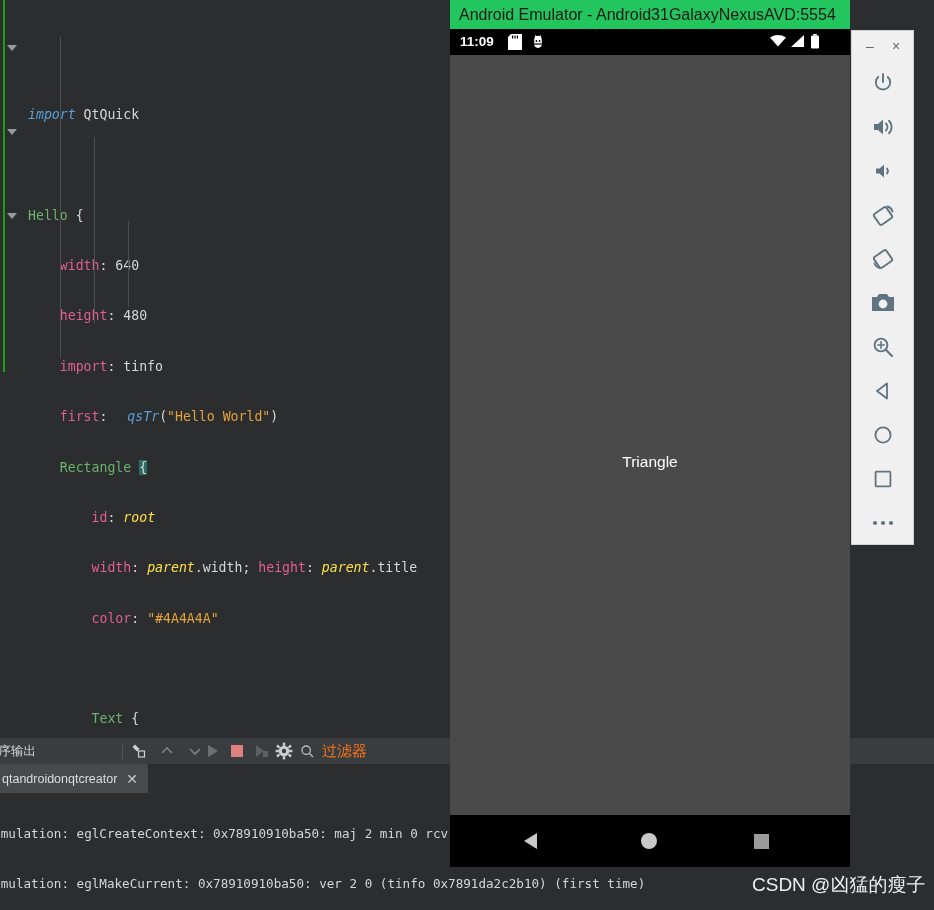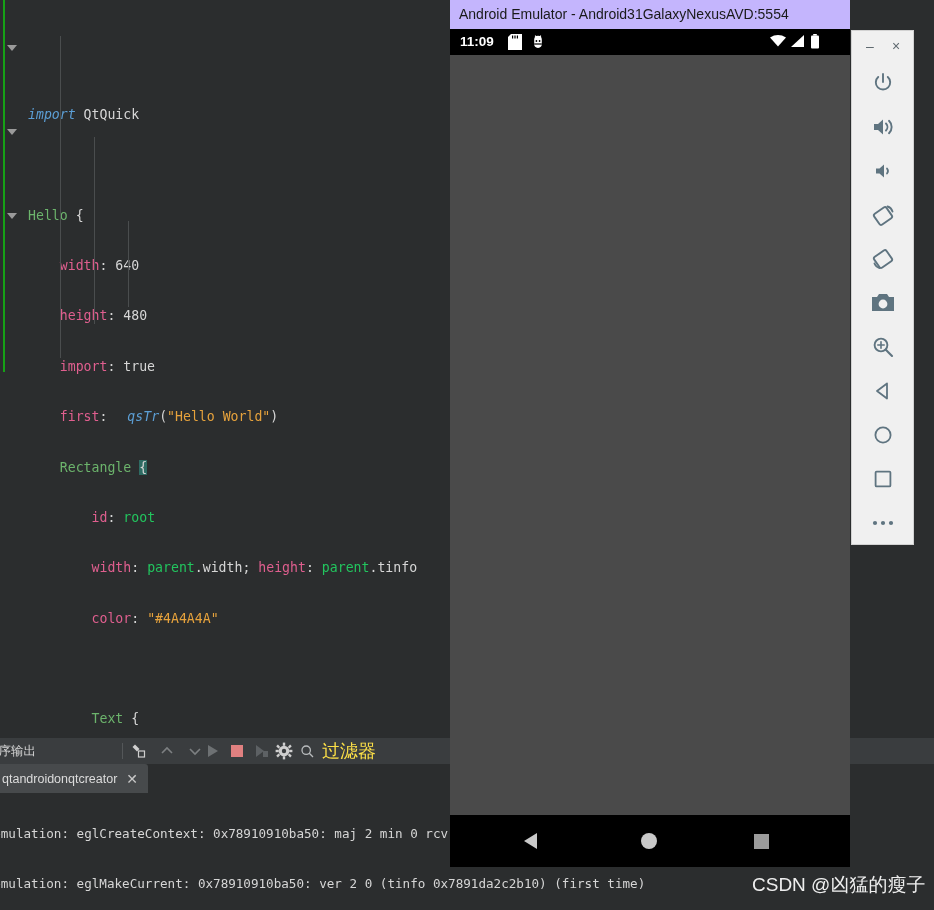--- a/index.html
+++ b/index.html
@@ -33,29 +33,29 @@
   }
   .ln{display:block;height:16.8px;padding-left:6px;}
   .ind{position:absolute;width:1px;background:#4a4d4e;}
   .kw-import{color:#5c9fd6;font-style:italic;}
   .type{color:#6cb46c;}
   .prop{color:#e05f8f;}
   .num{color:#d6d6d6;}
   .bool{color:#d6d6d6;}
   .func{color:#5c9fd6;font-style:italic;margin-left:12px;}
   .str{color:#e6a23c;}
-  .id-italic{color:#22c55e;}
+  .id-italic{color:#fde047;font-style:italic;}
   .plain{color:#d6d6d6;}
   .brace-hl{background:#2e6b63;color:#d6d6d6;}
 
   
   #emu-window{position:absolute;left:450px;top:0;width:400px;height:893px;}
   #emu-title{
-    height:29px;background:#c4b5fd;color:#1a1a1a;
-    font-size:14px;line-height:29px;padding-left:9px;
+    height:29px;background:#22c55e;color:#1a1a1a;
+    font-size:16px;line-height:29px;padding-left:9px;
     white-space:nowrap;overflow:hidden;
   }
   #emu-status{
     height:26px;background:#000000;position:relative;color:#fff;padding-left:44px;
   }
   #emu-clock{
     position:absolute;left:10px;top:0;line-height:26px;font-size:13.5px;font-weight:bold;
     font-family:"Liberation Sans",sans-serif;
   }
   .st-ic{position:absolute;top:5px;}
@@ -106,21 +106,21 @@
     position:absolute;left:-14px;top:0;line-height:26px;font-size:12.5px;color:#d6d6d6;
     font-family:"Liberation Sans",sans-serif;white-space:nowrap;
   }
   #out-sep{position:absolute;left:122px;top:5px;width:1px;height:16px;background:#545759;}
   .otb{position:absolute;top:4px;width:18px;height:18px;}
   #out-filter-wrap{
     position:absolute;left:296px;top:0;height:26px;width:180px;
   }
   #out-filter-icon{position:absolute;left:4px;top:6px;}
   #out-filter-text{
-    position:absolute;left:26px;top:0;line-height:26px;font-size:18px;color:#fde047;
+    position:absolute;left:26px;top:0;line-height:26px;font-size:15px;color:#f97316;
   }
   #out-tabbar{position:absolute;left:0;top:26px;width:934px;height:29px;background:#2b2d2e;}
   #out-tab{
     position:absolute;left:-8px;top:0;height:29px;background:#474a4c;
     border-top-left-radius:3px;border-top-right-radius:3px;
     padding:0 10px 0 10px;display:flex;align-items:center;
   }
   #out-tab-label{font-size:12.5px;color:#dcdcdc;font-family:"Liberation Sans",sans-serif;white-space:nowrap;}
   #out-tab-close{margin-left:9px;color:#c8c8c8;font-size:14px;line-height:1;}
   #out-log{
@@ -160,25 +160,25 @@
   <div id="code">
     <div class="ind" style="left:38px;top:36px;height:322px;"></div>
     <div class="ind" style="left:72px;top:137px;height:187px;"></div>
     <div class="ind" style="left:106px;top:221px;height:86px;"></div>
 
     <span class="ln"><span class="kw-import">import</span> <span class="plain">QtQuick</span></span>
     <span class="ln"> </span>
     <span class="ln"><span class="type">Hello</span><span class="plain"> {</span></span>
     <span class="ln">    <span class="prop">width</span><span class="plain">: </span><span class="num">640</span></span>
     <span class="ln">    <span class="prop">height</span><span class="plain">: </span><span class="num">480</span></span>
-    <span class="ln">    <span class="prop">import</span><span class="plain">: </span><span class="bool">true</span></span>
+    <span class="ln">    <span class="prop">import</span><span class="plain">: </span><span class="bool">tinfo</span></span>
     <span class="ln">    <span class="prop">first</span><span class="plain">: </span><span class="func">qsTr</span><span class="plain">(</span><span class="str">"Hello World"</span><span class="plain">)</span></span>
     <span class="ln">    <span class="type">Rectangle</span> <span class="brace-hl">{</span></span>
     <span class="ln">        <span class="prop">id</span><span class="plain">: </span><span class="id-italic">root</span></span>
-    <span class="ln">        <span class="prop">width</span><span class="plain">: </span><span class="id-italic">parent</span><span class="plain">.width; </span><span class="prop">height</span><span class="plain">: </span><span class="id-italic">parent</span><span class="plain">.tinfo</span></span>
+    <span class="ln">        <span class="prop">width</span><span class="plain">: </span><span class="id-italic">parent</span><span class="plain">.width; </span><span class="prop">height</span><span class="plain">: </span><span class="id-italic">parent</span><span class="plain">.title</span></span>
     <span class="ln">        <span class="prop">color</span><span class="plain">: </span><span class="str">"#4A4A4A"</span></span>
     <span class="ln"> </span>
     <span class="ln">        <span class="type">Text</span><span class="plain"> {</span></span>
     <span class="ln">            <span class="prop">y</span><span class="plain">: </span><span class="id-italic">parent</span><span class="plain">.height / 2</span></span>
     <span class="ln">            <span class="prop">width</span><span class="plain">: </span><span class="id-italic">root</span><span class="plain">.width</span></span>
     <span class="ln">            <span class="prop">color</span><span class="plain">: </span><span class="str">'white'</span></span>
     
     
     
     
@@ -311,20 +311,21 @@
     </span>
     <span class="st-ic" style="left:360px;">
       <svg width="10" height="15" viewBox="0 0 10 15">
           <rect x="3.2" y="0" width="3.6" height="1.6" fill="#fff"></rect>
           <rect x="1" y="1.4" width="8" height="13.2" rx="1" fill="#fff"></rect>
         </svg>
     </span>
   </div>
 
   <div id="emu-screen">
+    <div id="emu-app-text">Triangle</div>
 
     <div id="emu-navbar">
       <div id="nav-back"></div>
       <div id="nav-home"></div>
       <div id="nav-recent"></div>
     </div>
   </div>
 </div>
 
 <div id="emu-toolbar">

